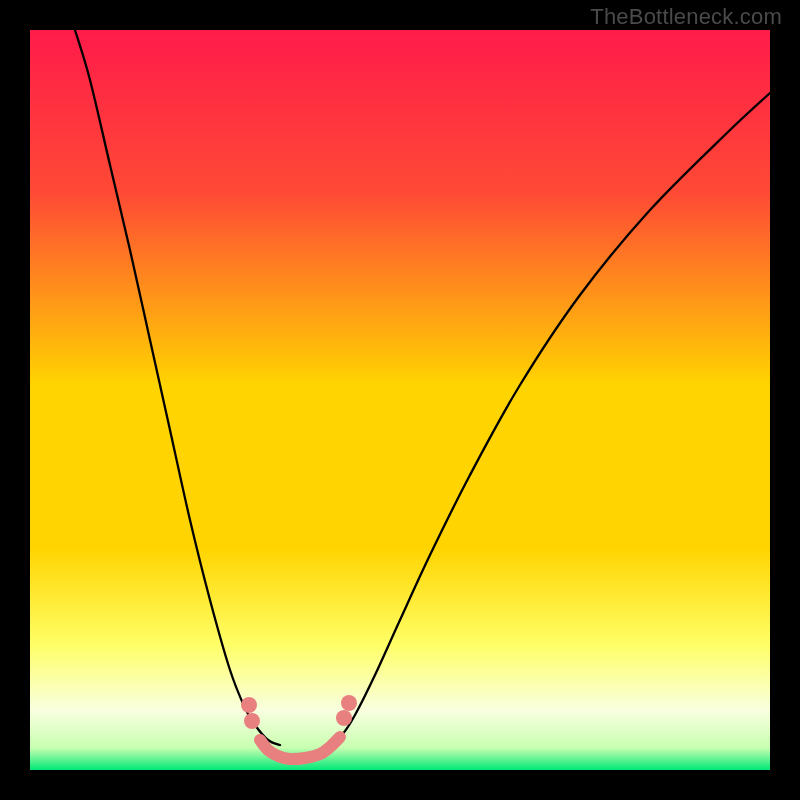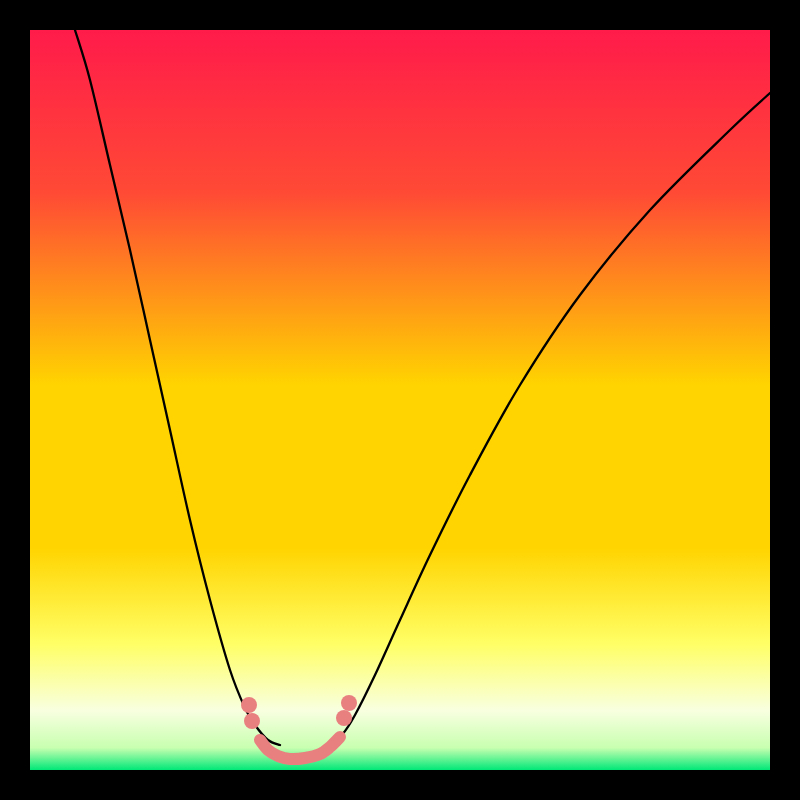--- a/index.html
+++ b/index.html
@@ -36,20 +36,21 @@
     overflow: hidden;
   }
   .plot svg {
     display: block;
   }
 </style>
 </head>
 <body>
 
 <div class="container">
+  <div class="watermark">TheBottleneck.com</div>
   <div class="plot">
     <svg id="chart-svg" width="740" height="740" viewBox="0 0 740 740">
       <defs>
         <linearGradient id="bg-grad" x1="0" y1="0" x2="0" y2="1">
           <stop id="g0" offset="0%" stop-color="#ff1b4a"></stop>
           <stop id="g1" offset="22%" stop-color="#ff4a35"></stop>
           <stop id="g2" offset="48%" stop-color="#ffd400"></stop>
           <stop id="g3" offset="70%" stop-color="#ffd400"></stop>
           <stop id="g4" offset="83%" stop-color="#ffff66"></stop>
           <stop id="g5" offset="92%" stop-color="#f8ffe0"></stop>

